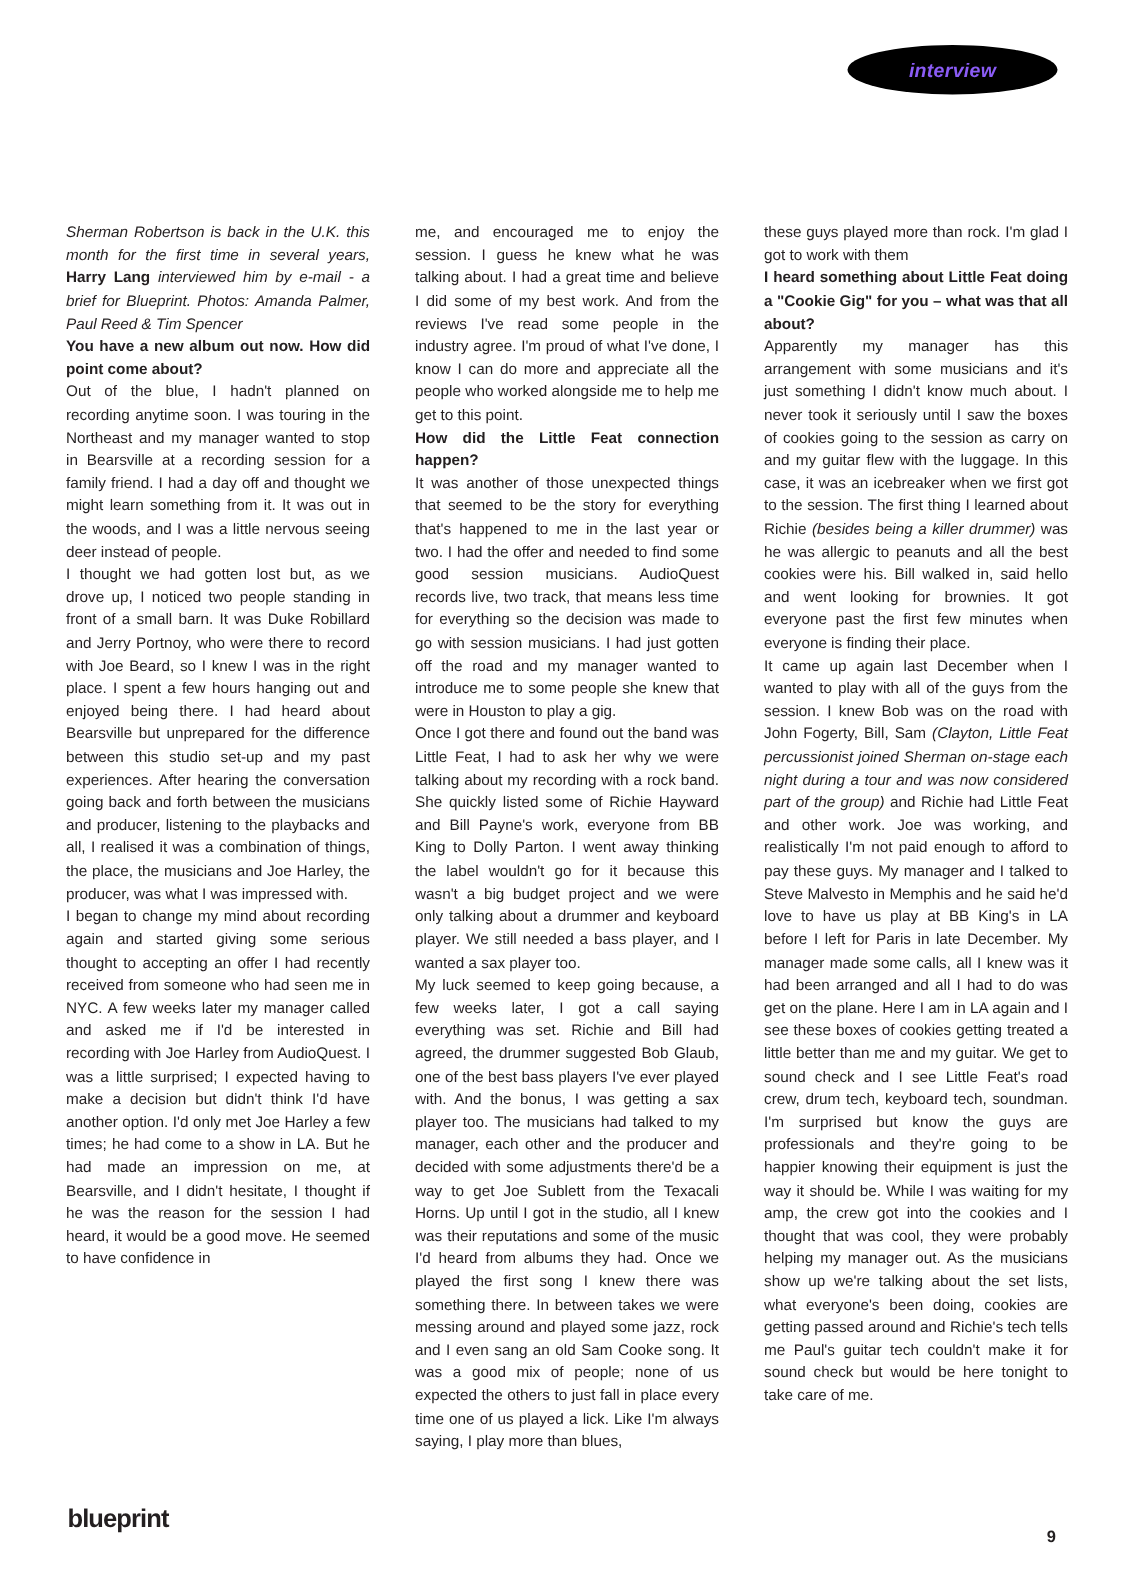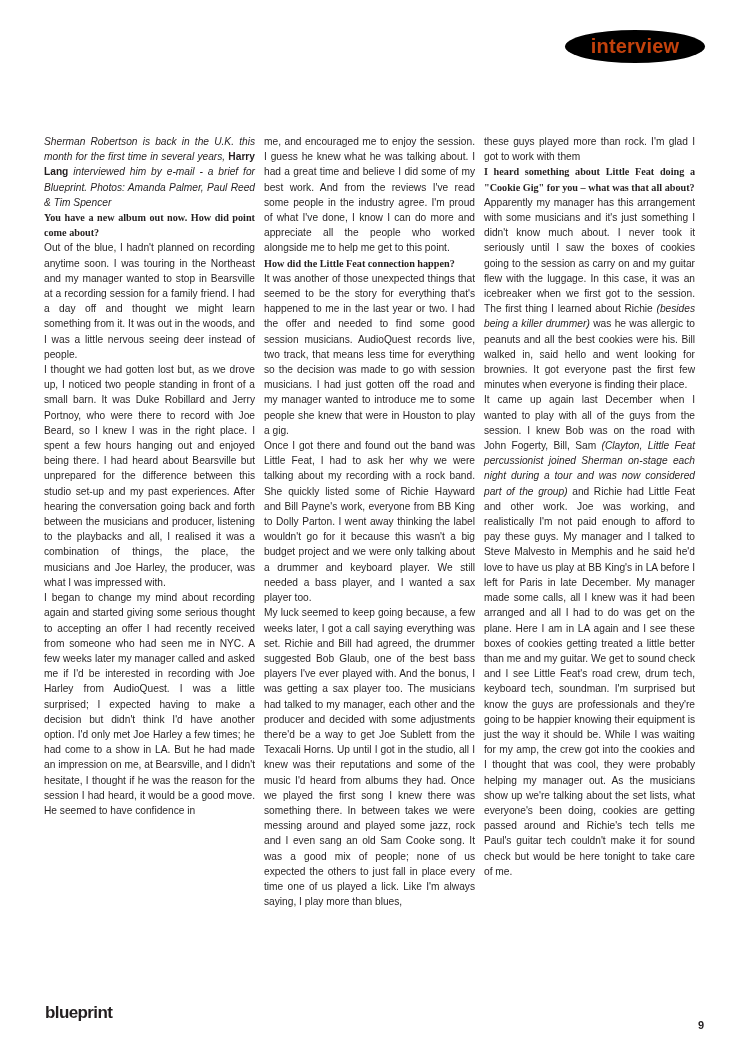--- a/index.html
+++ b/index.html
@@ -30,34 +30,35 @@
     top: 30px;
     width: 140px;
     height: 33px;
     background: #000000;
     border-radius: 50% / 50%;
     display: flex;
     align-items: center;
     justify-content: center;
   }
   .header-badge span {
-    color: #c2410c;
+    color: #8b5cf6;
+    font-style: italic;
     font-weight: bold;
-    font-size: 20px;
+    font-size: 13px;
     letter-spacing: 0.2px;
   }
 
   
   .columns {
     position: absolute;
     left: 44px;
-    top: 134px;
+    top: 148px;
     width: 668px;
     display: flex;
-    gap: 9px;
+    gap: 30px;
   }
   .col {
     width: 211px;
     font-size: 10.2px;
     line-height: 15.2px;
     text-align: justify;
   }
   .col p {
     margin: 0 0 0 0;
     text-align: justify;
@@ -68,21 +69,20 @@
   }
   .intro b {
     font-style: normal;
     font-weight: bold;
   }
   .q {
     font-weight: bold;
     margin-top: 9px;
     margin-bottom: 1px;
     text-align: justify;
-    font-family: Liberation Serif, serif;
   }
   .a {
     margin-top: 0;
   }
   .em {
     font-style: italic;
   }
 
   
   .footer-logo {

